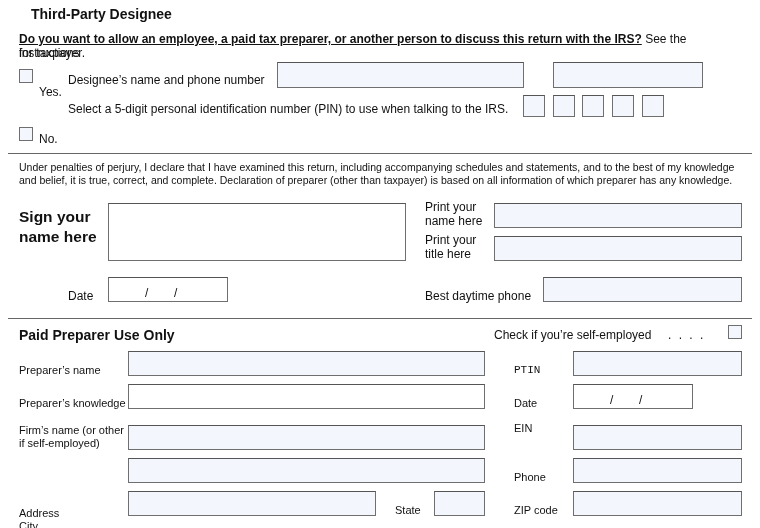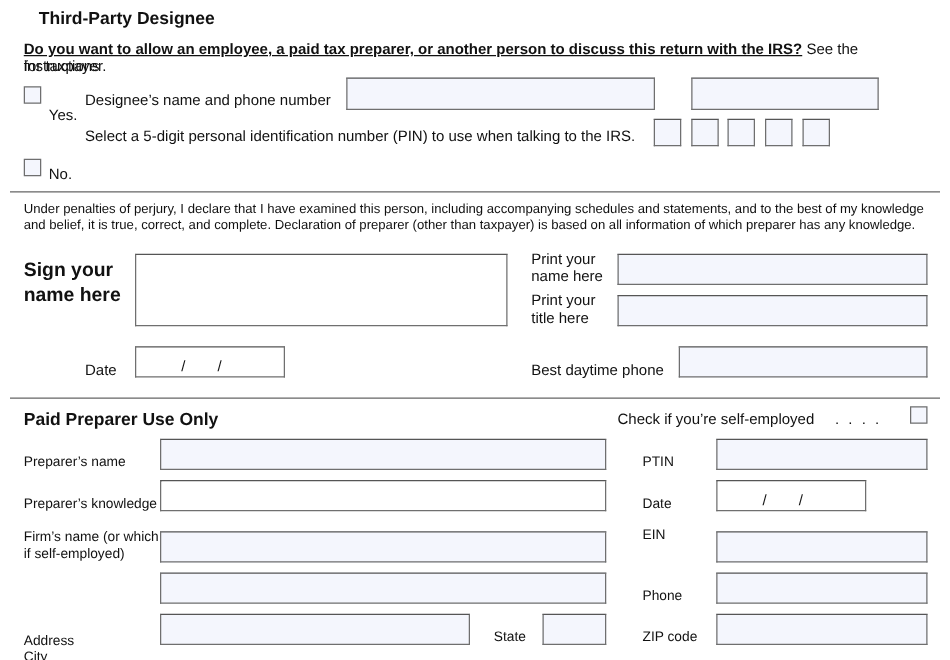--- a/index.html
+++ b/index.html
@@ -40,21 +40,21 @@
 <div class="field" style="left:553px;top:95px;width:22px;height:22px;"></div>
 <div class="field" style="left:582px;top:95px;width:22px;height:22px;"></div>
 <div class="field" style="left:612px;top:95px;width:22px;height:22px;"></div>
 <div class="field" style="left:642px;top:95px;width:22px;height:22px;"></div>
 
 <div class="cb" style="left:19px;top:127px;"></div>
 <div class="abs txt" style="left:39px;top:132px;">No.</div>
 
 <div class="rule" style="top:153px;"></div>
 
-<div class="abs small" style="left:19px;top:160px;white-space:nowrap;">Under penalties of perjury, I declare that I have examined this person, including accompanying schedules and statements, and to the best of my knowledge</div>
+<div class="abs small" style="left:19px;top:160px;white-space:nowrap;">Under penalties of perjury, I declare that I have examined this return, including accompanying schedules and statements, and to the best of my knowledge</div>
 <div class="abs small" style="left:19px;top:173px;white-space:nowrap;">and belief, it is true, correct, and complete. Declaration of preparer (other than taxpayer) is based on all information of which preparer has any knowledge.</div>
 
 <div class="abs sign-label" style="left:19px;top:207px;">
   <div>Sign your</div>
   <div>name here</div>
 </div>
 <div class="field white" style="left:108px;top:203px;width:298px;height:58px;"></div>
 
 <div class="abs txt" style="left:425px;top:200px;">
   <div>Print your</div>
@@ -79,33 +79,33 @@
 
 <div class="rule" style="top:318px;"></div>
 
 <div class="abs h1" style="left:19px;top:327px;">Paid Preparer Use Only</div>
 <div class="abs txt" style="left:494px;top:328px;">Check if you’re self-employed</div>
 <div class="abs txt" style="left:668px;top:328px;letter-spacing:2px;">. . . .</div>
 <div class="cb" style="left:728px;top:325px;"></div>
 
 <div class="abs small" style="left:19px;top:363px;font-size:11px;">Preparer’s name</div>
 <div class="field" style="left:128px;top:351px;width:357px;height:25px;"></div>
-<div class="abs small" style="left:514px;top:363px;font-size:11px;">PTIN</div>
+<div class="abs small" style="left:514px;top:363px;font-size:11px;font-family:Liberation Mono, monospace;">PTIN</div>
 <div class="field" style="left:573px;top:351px;width:169px;height:25px;"></div>
 
 <div class="abs small" style="left:19px;top:396px;font-size:11px;">Preparer’s knowledge</div>
 <div class="field white" style="left:128px;top:384px;width:357px;height:25px;"></div>
 <div class="abs small" style="left:514px;top:396px;font-size:11px;">Date</div>
 <div class="field white" style="left:573px;top:384px;width:120px;height:25px;">
   <span class="date-slash" style="left:36px;">/</span>
   <span class="date-slash" style="left:65px;">/</span>
 </div>
 
 <div class="abs small" style="left:19px;top:424px;font-size:11px;line-height:13px;">
-  <div>Firm’s name (or which</div>
+  <div>Firm’s name (or other</div>
   <div>if self-employed)</div>
 </div>
 <div class="field" style="left:128px;top:425px;width:357px;height:25px;"></div>
 <div class="abs small" style="left:514px;top:421px;font-size:11px;">EIN</div>
 <div class="field" style="left:573px;top:425px;width:169px;height:25px;"></div>
 
 <div class="abs small" style="left:19px;top:470px;font-size:11px;margin-top:36px;">Address</div>
 <div class="field" style="left:128px;top:458px;width:357px;height:25px;"></div>
 <div class="abs small" style="left:514px;top:470px;font-size:11px;">Phone</div>
 <div class="field" style="left:573px;top:458px;width:169px;height:25px;"></div>

